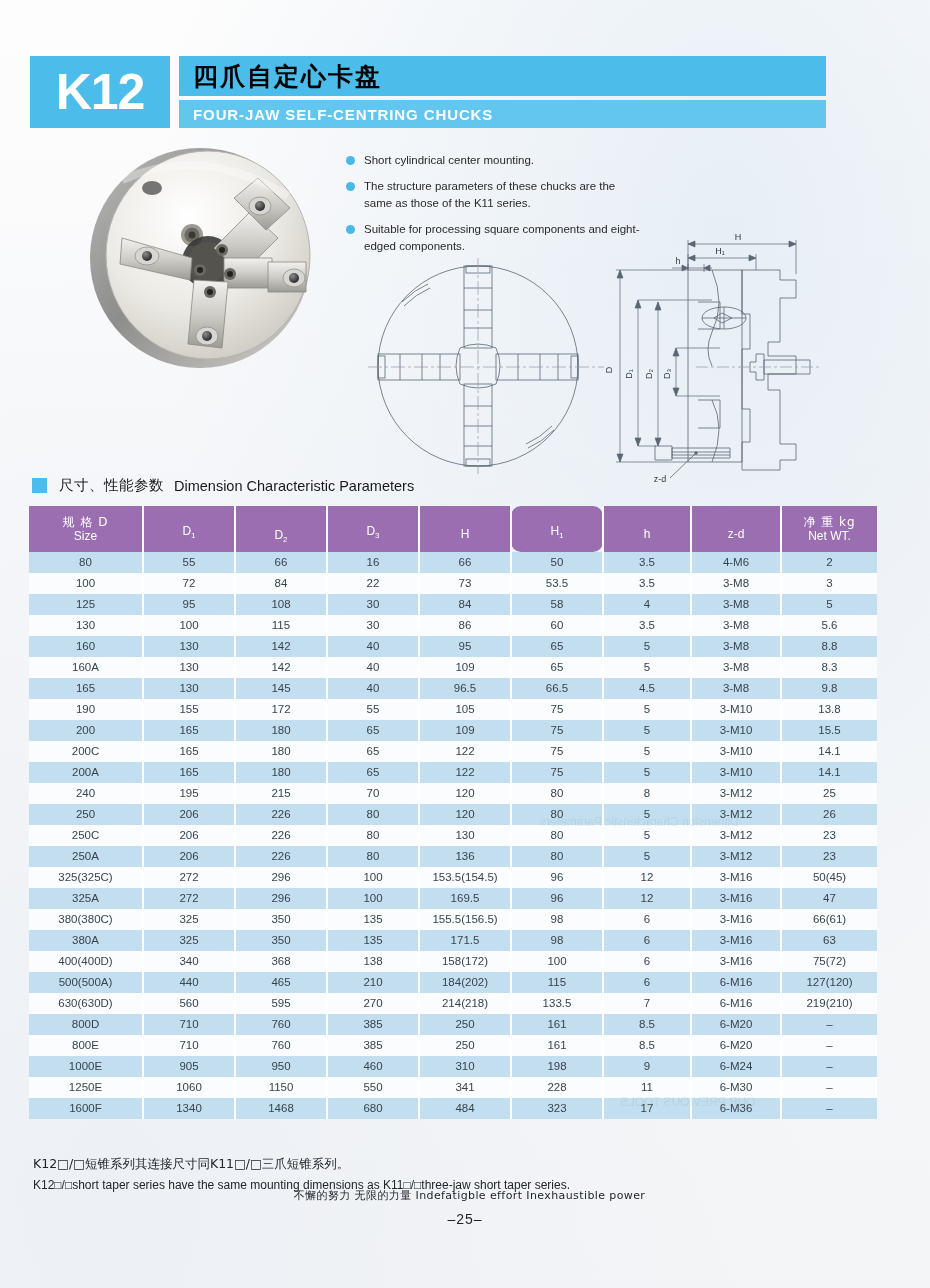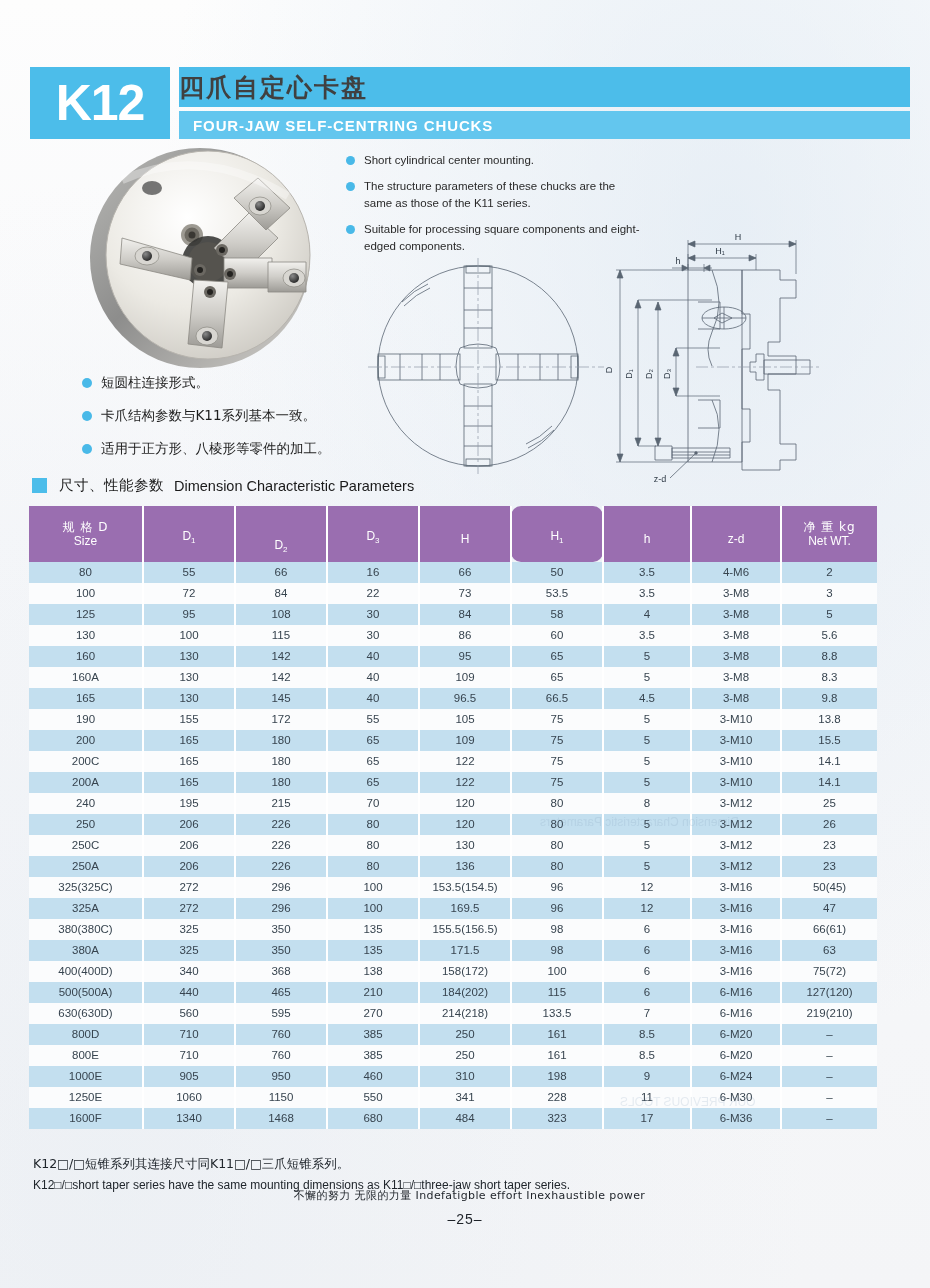--- a/index.html
+++ b/index.html
@@ -20,31 +20,31 @@
   
   .paper-tint {
     position:absolute; inset:0;
     background:
       radial-gradient(ellipse at 78% 18%, rgba(215,228,240,.55) 0%, rgba(255,255,255,0) 55%),
       radial-gradient(ellipse at 12% 92%, rgba(225,232,240,.4) 0%, rgba(255,255,255,0) 60%);
     pointer-events:none;
   }
 
   
-  .header { position:absolute; left:30px; top:67px; width:880px; height:72px; display:flex; }
+  .header { position:absolute; left:30px; top:56px; width:796px; height:72px; display:flex; }
   .header-code {
     width:140px; height:72px; background:#4cbdea;
     display:flex; align-items:center; justify-content:center;
     color:#fff; font-size:50px; font-weight:bold; letter-spacing:-1px;
     font-family:"Liberation Sans", sans-serif;
   }
   .header-titles { margin-left:9px; flex:1; display:flex; flex-direction:column; gap:4px; }
   .header-cn {
-    height:40px; background:#4cbdea; color:#404040;
-    display:flex; align-items:center; 
+    height:40px; background:#4cbdea; color:#000000;
+    display:flex; align-items:center; padding-left:14px;
     font-size:25px; font-weight:bold; letter-spacing:2px;
     font-family:Liberation Sans, sans-serif;
   }
   .header-en {
     height:28px; background:#63c6ee; color:#fff;
     display:flex; align-items:center; padding-left:14px;
     font-size:15px; letter-spacing:.9px; font-weight:bold;
   }
 
   
@@ -215,34 +215,20 @@
     <div class="bullet-row">
       <span class="dot"></span>
       <span class="btxt">The structure parameters of these chucks are the same as those of the K11 series.</span>
     </div>
     <div class="bullet-row">
       <span class="dot"></span>
       <span class="btxt">Suitable for processing square components and eight-edged components.</span>
     </div>
   </div>
 
-  <div class="cn-bullets">
-    <div class="bullet-row">
-      <span class="dot"></span>
-      <span class="btxt">短圆柱连接形式。</span>
-    </div>
-    <div class="bullet-row">
-      <span class="dot"></span>
-      <span class="btxt">卡爪结构参数与K11系列基本一致。</span>
-    </div>
-    <div class="bullet-row">
-      <span class="dot"></span>
-      <span class="btxt">适用于正方形、八棱形等零件的加工。</span>
-    </div>
-  </div>
 
   <div class="drawing-front">
     <svg width="236" height="216" viewBox="0 0 236 216">
       <g fill="none" stroke="#5a6673" stroke-width="0.8">
         <circle cx="110" cy="108" r="100"></circle>
 
         <path d="M92 90 q18 -8 36 0 q8 18 0 36 q-18 8 -36 0 q-8 -18 0 -36 z"></path>
 
         <rect x="96" y="8" width="28" height="82"></rect>
         <line x1="96" y1="30" x2="124" y2="30"></line>
@@ -390,21 +376,21 @@
       </colgroup>
       <thead>
         <tr id="hdr-row">
             <th>
               <div class="cn">规 格 D</div>
               <div>Size</div>
             </th>
             <th style="vertical-align: middle; padding-top: 14px;">
               <div>D<span class="sub">1</span></div>
             </th>
-            <th style="vertical-align: middle; padding-top: 32px;">
+            <th style="vertical-align: middle; padding-top: 22px;">
               <div>D<span class="sub">2</span></div>
             </th>
             <th style="vertical-align: middle; padding-top: 14px; text-align: center;">
               <div>D<span class="sub">3</span></div>
             </th>
             <th style="vertical-align: middle; padding-top: 14px;">
               <div>H</div>
             </th>
             <th style="vertical-align: middle; padding-top: 14px; border-radius: 10px;">
               <div>H<span class="sub">1</span></div>

